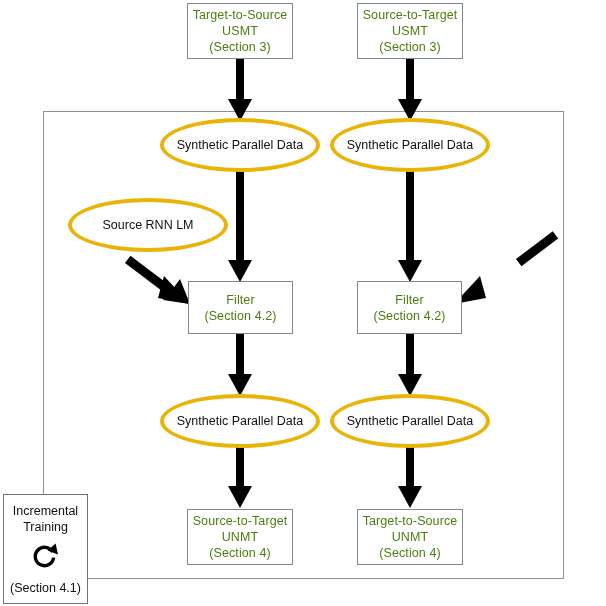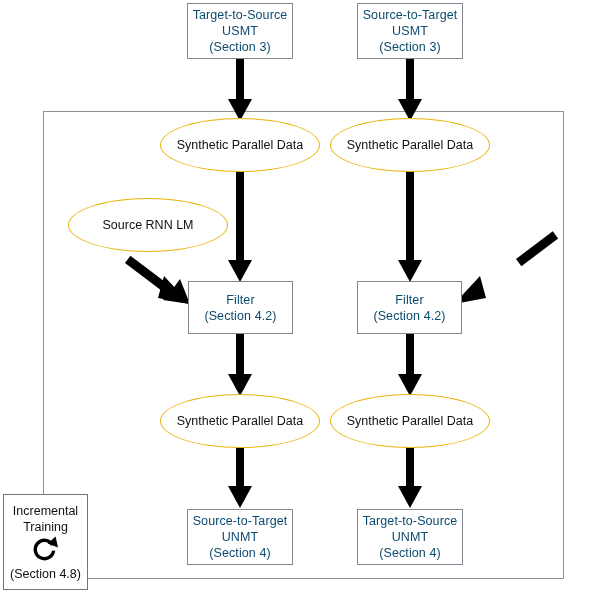--- a/index.html
+++ b/index.html
@@ -20,32 +20,32 @@
   .node-box {
     position: absolute;
     box-sizing: border-box;
     border: 1px solid #808790;
     background: #ffffff;
     display: flex;
     flex-direction: column;
     align-items: center;
     justify-content: center;
     text-align: center;
-    color: #0c4a6e;
+    color: #4d7c0f;
     font-size: 12.5px;
     line-height: 16px;
     letter-spacing: 0.1px;
     z-index: 3;
   }
   .node-box .ln { display: block; white-space: nowrap; }
 
   .ellipse {
     position: absolute;
     box-sizing: border-box;
-    border: 1px solid #eab308;
+    border: 4px solid #eab308;
     border-radius: 50%;
     background: #ffffff;
     display: flex;
     align-items: center;
     justify-content: center;
     text-align: center;
     color: #111111;
     font-size: 12.5px;
     line-height: 15px;
     white-space: nowrap;
@@ -199,32 +199,32 @@
     <span class="ln">UNMT</span>
     <span class="ln">(Section 4)</span>
   </div>
 
   <div class="node-box" style="left:357px; top:509px; width:106px; height:56px;">
     <span class="ln">Target-to-Source</span>
     <span class="ln">UNMT</span>
     <span class="ln">(Section 4)</span>
   </div>
 
-  <div id="incremental-box" style="left:3px; top:494px; width:85px; height:96px;">
+  <div id="incremental-box" style="left:3px; top:494px; width:85px; height:110px;">
     <div class="title-wrap">
       <span class="ln">Incremental</span>
       <span class="ln">Training</span>
     </div>
     <div class="loop-wrap">
       <span class="loop-icon">
         <svg width="32" height="30" viewBox="0 0 32 30">
           <path d="M 22.5 9.0
                    A 9.2 9.2 0 1 0 23.6 14.6" fill="none" stroke="#000000" stroke-width="3.4" stroke-linecap="butt"></path>
           <polygon points="25.6,0.5 28.0,11.6 17.6,7.4" fill="#000000"></polygon>
         </svg>
       </span>
     </div>
     <div class="section-wrap">
-      <span class="ln">(Section 4.8)</span>
+      <span class="ln">(Section 4.1)</span>
     </div>
   </div>
 
 </div>
 
 </body></html>

